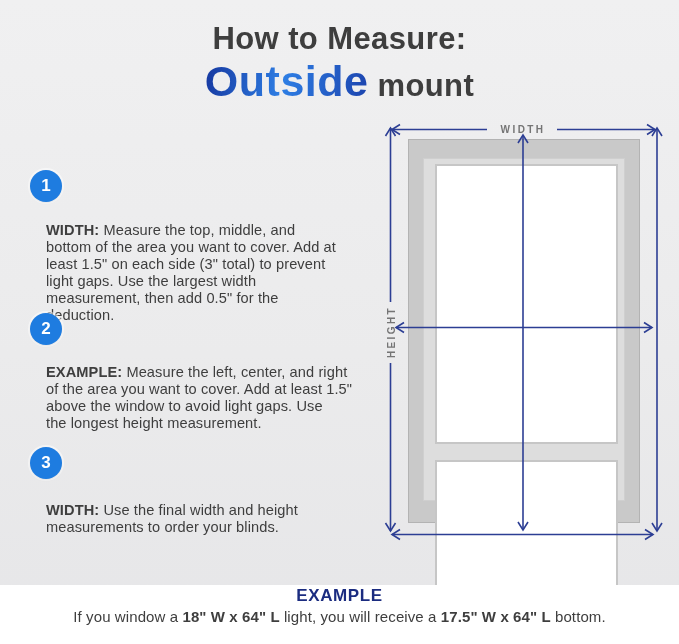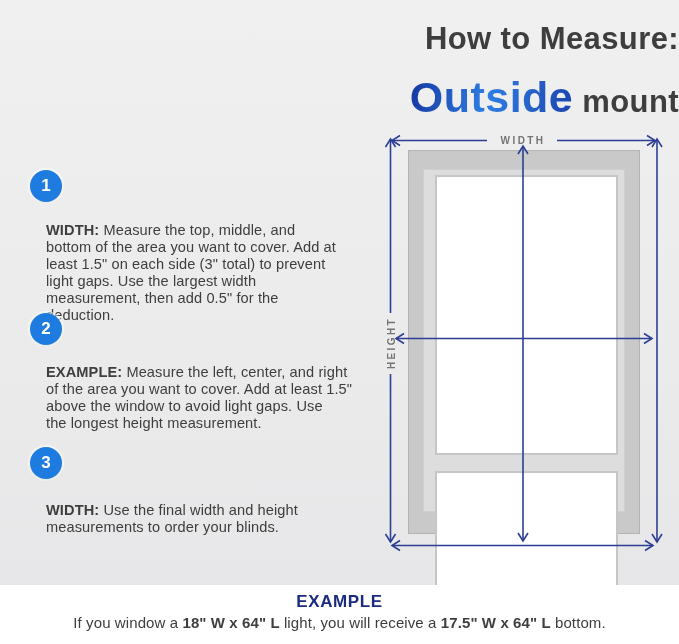--- a/index.html
+++ b/index.html
@@ -3,23 +3,23 @@
 <meta charset="utf-8">
 <style>
   html,body{margin:0;padding:0;}
   #canvas{
     position:relative;width:679px;height:644px;overflow:hidden;
     background:linear-gradient(180deg,#f0f0f1 0%,#ebebec 55%,#e6e6e8 100%);
     font-family:"Liberation Sans",sans-serif;
     -webkit-font-smoothing:antialiased;
   }
   
-  .header{position:absolute;top:22px;left:0;right:0;text-align:right;line-height:1.1;}
+  .header{position:absolute;top:22px;left:0;right:0;text-align:center;line-height:1.1;}
   .title-line1{font-size:31px;font-weight:700;color:var(--text-dark,#3d3d3d);letter-spacing:.4px;}
-  .title-line2{margin-top:18px;}
+  .title-line2{margin-top:2px;}
   .title-highlight{
     font-size:43px;font-weight:800;letter-spacing:.5px;
     background:linear-gradient(100deg,var(--title-blue-start,#16379f) 0%,var(--title-blue-mid,#2e7ee4) 48%,var(--title-blue-end,#1c43ad) 100%);
     -webkit-background-clip:text;background-clip:text;color:transparent;
   }
   .title-suffix{font-size:31px;font-weight:700;color:var(--text-dark,#3d3d3d);letter-spacing:.4px;}
   
   .step-circle{
     position:absolute;width:32px;height:32px;border-radius:50%;
     background:var(--accent-blue,#1e7ce0);color:#fff;font-size:17px;font-weight:700;
@@ -32,37 +32,37 @@
   .step-text{
     position:absolute;left:46px;width:356px;
     font-size:14.6px;line-height:17px;color:var(--text-dark,#3e3e3e);
     letter-spacing:.1px;white-space:pre-line;
   }
   #text-1{top:207px;}
   #text-2{top:349px;}
   #text-3{top:487px;}
   .step-label{font-weight:700;}
   
-  #window-diagram{position:absolute;left:375px;top:122px;width:300px;height:440px;}
+  #window-diagram{position:absolute;left:375px;top:111px;width:300px;height:440px;}
   .casing{position:absolute;left:33px;top:28px;width:232px;height:384px;
     background:#c9c9c9;border:1px solid #b3b3b3;box-sizing:border-box;}
   .jamb{position:absolute;left:48px;top:47px;width:202px;height:343px;
     background:#dddddd;border:1px solid #cfcfcf;box-sizing:border-box;}
   .pane{position:absolute;background:#fff;border:2px solid #c6c6c6;box-sizing:border-box;}
   .pane-upper{left:60px;top:53px;width:183px;height:280px;}
   .pane-lower{left:60px;top:349px;width:183px;height:156px;}
   #arrow-overlay{position:absolute;left:0;top:0;width:300px;height:440px;}
   .arrow{stroke:var(--arrow-navy,#2c3e94);stroke-width:1.6;fill:none;}
   .dim-label{
     font-family:"Liberation Sans",sans-serif;font-size:10px;font-weight:700;
     letter-spacing:2.4px;fill:#757575;
   }
   
   .example-band{position:absolute;left:0;top:585px;width:679px;height:59px;background:#ffffff;text-align:center;}
-  .example-heading{margin-top:7px;font-size:17px;font-weight:700;color:var(--heading-navy,#1b2c80);letter-spacing:.6px;}
+  .example-heading{margin-top:1px;font-size:17px;font-weight:700;color:var(--heading-navy,#1b2c80);letter-spacing:.6px;}
   .example-text{margin-top:2px;font-size:15px;color:var(--text-dark,#3b3b3b);letter-spacing:.1px;}
   .example-text .b{font-weight:700;}
 </style>
 </head>
 <body>
 
 <div id="canvas">
 
   <div class="header">
     <div class="title-line1">How to Measure:</div>

